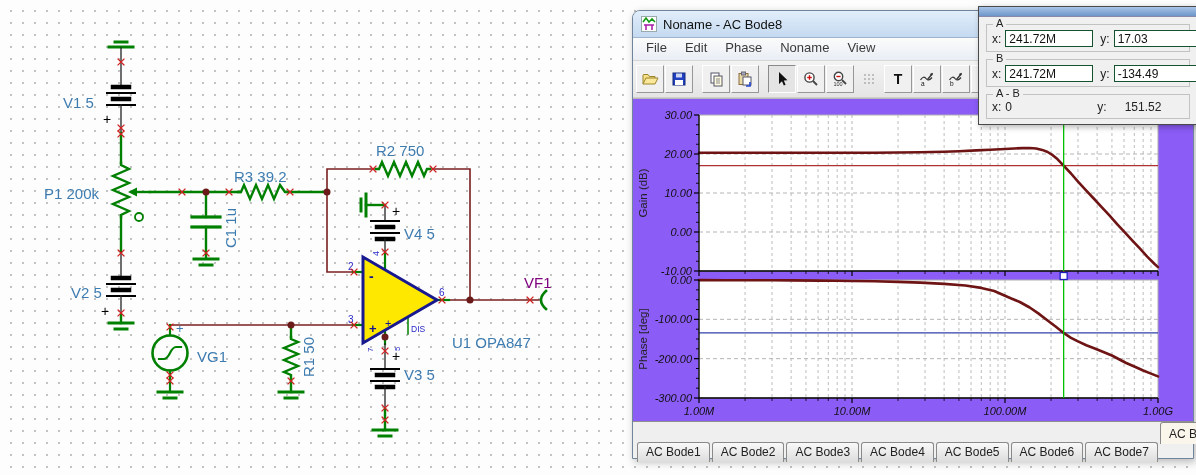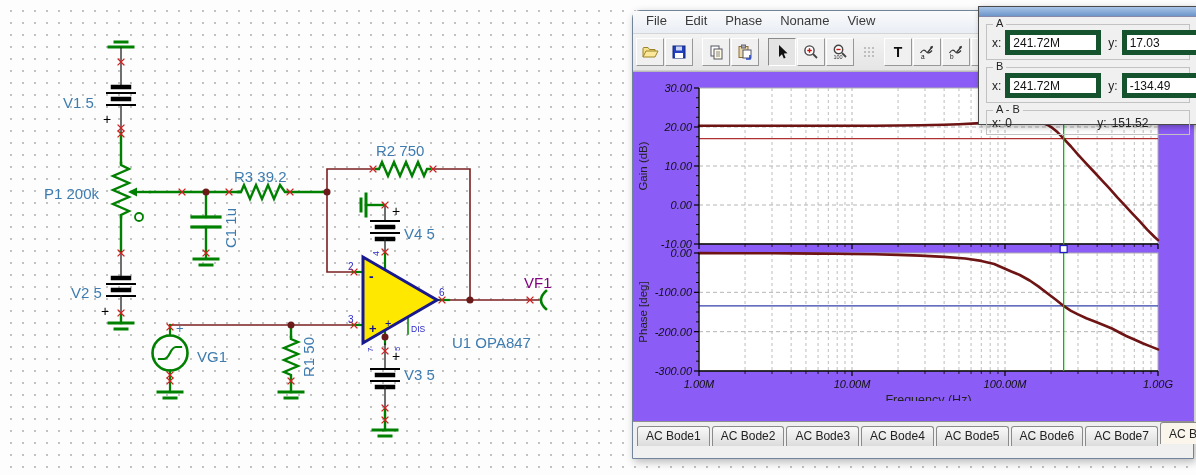--- a/index.html
+++ b/index.html
@@ -22,35 +22,35 @@
     background:linear-gradient(#f3f3f3,#e5e5e5);border-bottom:1px solid #cfcfcf;}
   .tbtn{width:26px;height:26px;display:flex;align-items:center;justify-content:center;
     background:#f0f0f0;border:1px solid;border-color:#ffffff #979797 #979797 #ffffff;margin-right:1px;}
   .tbtn.pressed{border-color:#8a8a8a #ffffff #ffffff #8a8a8a;background:#e4e4e4;}
   .tbtn.flat{border-color:transparent;background:transparent;opacity:.55;}
   .tsep{width:8px;height:26px;}
   .plot-client{flex:1;background:#8b5cf6;border-top:1px solid #b9b9b9;position:relative;overflow:hidden;}
   #plots{position:absolute;left:0;top:0;}
   .tabstrip{height:25px;border-top:1px solid #8f8f8f;display:flex;align-items:flex-start;
     padding-left:4px;background:#efefef;}
-  .tab{margin-top:4px;padding:2px 8px 3px;font-size:12px;color:#222;
+  .tab{margin-top:20px;padding:2px 8px 3px;font-size:12px;color:#222;
     background:linear-gradient(#f9f9f9,#dcdcdc);border:1px solid #8a8a8a;border-bottom:none;
     border-radius:3px 3px 0 0;margin-right:2px;white-space:nowrap;cursor:default;}
   .tab.active{background:#faf6ec;margin-top:0;padding-top:4px;position:relative;z-index:2;}
   .statusstrip{height:11px;}
   
   .cursor-panel{position:absolute;left:978px;top:6px;width:218px;height:117px;background:#f0f0f0;
     border:1px solid #4a4a4a;box-shadow:2px 2px 6px rgba(0,0,0,.3);z-index:10;}
   .panel-grip{height:9px;background:linear-gradient(#a9c5e8,#6d95c9);border-bottom:1px solid #88a;}
   .cgroup{position:relative;border:1px solid #c2c2c2;margin:7px 7px 0;padding:5px 5px 4px;}
   .cgroup .glabel{position:absolute;top:-8px;left:6px;background:#f0f0f0;padding:0 3px;
     font-size:11px;color:#222;}
   .crow{display:flex;align-items:center;font-size:12px;color:#222;}
   .crow input{width:80px;height:15px;font-size:12px;font-family:"Liberation Sans",sans-serif;
-    border:5px solid #14532d;padding:0 3px;margin:0 7px 0 4px;background:#fff;color:#111;}
+    border:1px solid #14532d;padding:0 3px;margin:0 7px 0 4px;background:#fff;color:#111;}
   .crow input:last-child{margin-right:0;}
   .abrow{display:flex;font-size:12px;color:#222;}
   .abrow .abx{margin-left:4px;width:92px;}
   text{font-family:"Liberation Sans",sans-serif;}
 </style>
 </head>
 <body>
 
 <div id="stage">
 
@@ -247,20 +247,30 @@
         <path d="M527,297 l6,6 m0,-6 l-6,6"></path>
           <path d="M382,348 l6,6 m0,-6 l-6,6"></path>
         <path d="M382,405 l6,6 m0,-6 l-6,6"></path>
           <path d="M382,417 l6,6 m0,-6 l-6,6"></path>
       </g>
     </g>
   </svg>
 
   
   <div class="bode-window">
+    <div class="titlebar">
+      <svg width="16" height="16" viewBox="0 0 16 16">
+        <rect x="0.5" y="0.5" width="15" height="15" fill="#fff" stroke="#9aa"></rect>
+        <polyline points="2,6 5,2 8,6 11,3 14,6" fill="none" stroke="#119911" stroke-width="1.6"></polyline>
+        <line x1="3" y1="9" x2="13" y2="9" stroke="#aa22aa" stroke-width="1.6"></line>
+        <line x1="5" y1="9" x2="5" y2="14" stroke="#aa22aa" stroke-width="1.6"></line>
+        <line x1="11" y1="9" x2="11" y2="14" stroke="#aa22aa" stroke-width="1.6"></line>
+      </svg>
+      <span class="title-text">Noname - AC Bode8</span>
+    </div>
     <div class="menubar">
         <span class="menu-item">File</span>
         <span class="menu-item">Edit</span>
         <span class="menu-item">Phase</span>
         <span class="menu-item">Noname</span>
         <span class="menu-item">View</span>
       </div>
     <div class="toolbar">
       <div class="tbtn">
         <svg width="17" height="16" viewBox="0 0 17 16">
@@ -582,17 +592,17 @@
         <span>y:</span>
         <input value="-134.49" style="">
       </div>
     </div>
     <div class="cgroup">
       <span class="glabel">A - B</span>
       <div class="abrow">
         <span>x:</span>
         <span class="abx">0</span>
         <span>y:</span>
-        <span style="margin-left:5px">151.52</span>
+        <span style="margin-left:18px">151.52</span>
       </div>
     </div>
   </div>
 </div>
 
 </body></html>

